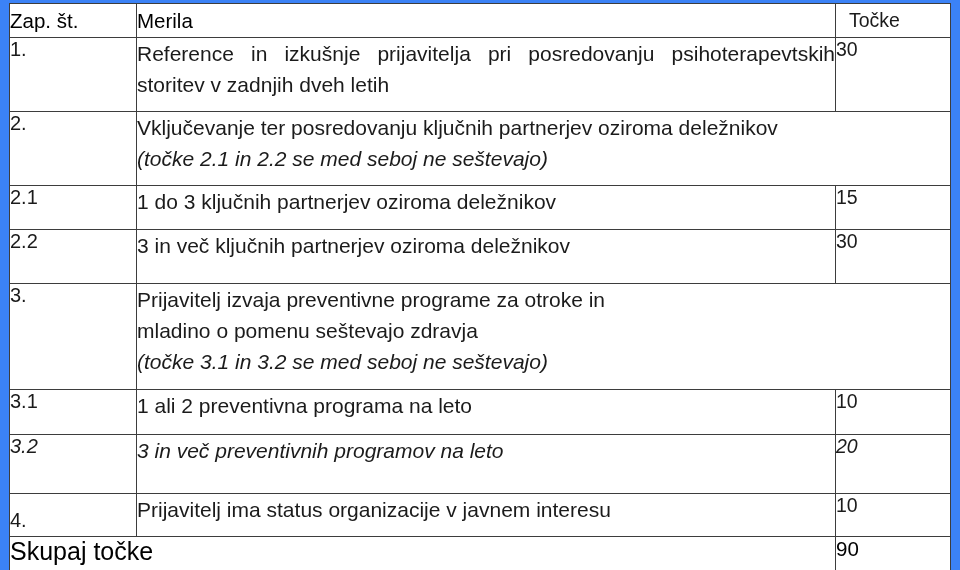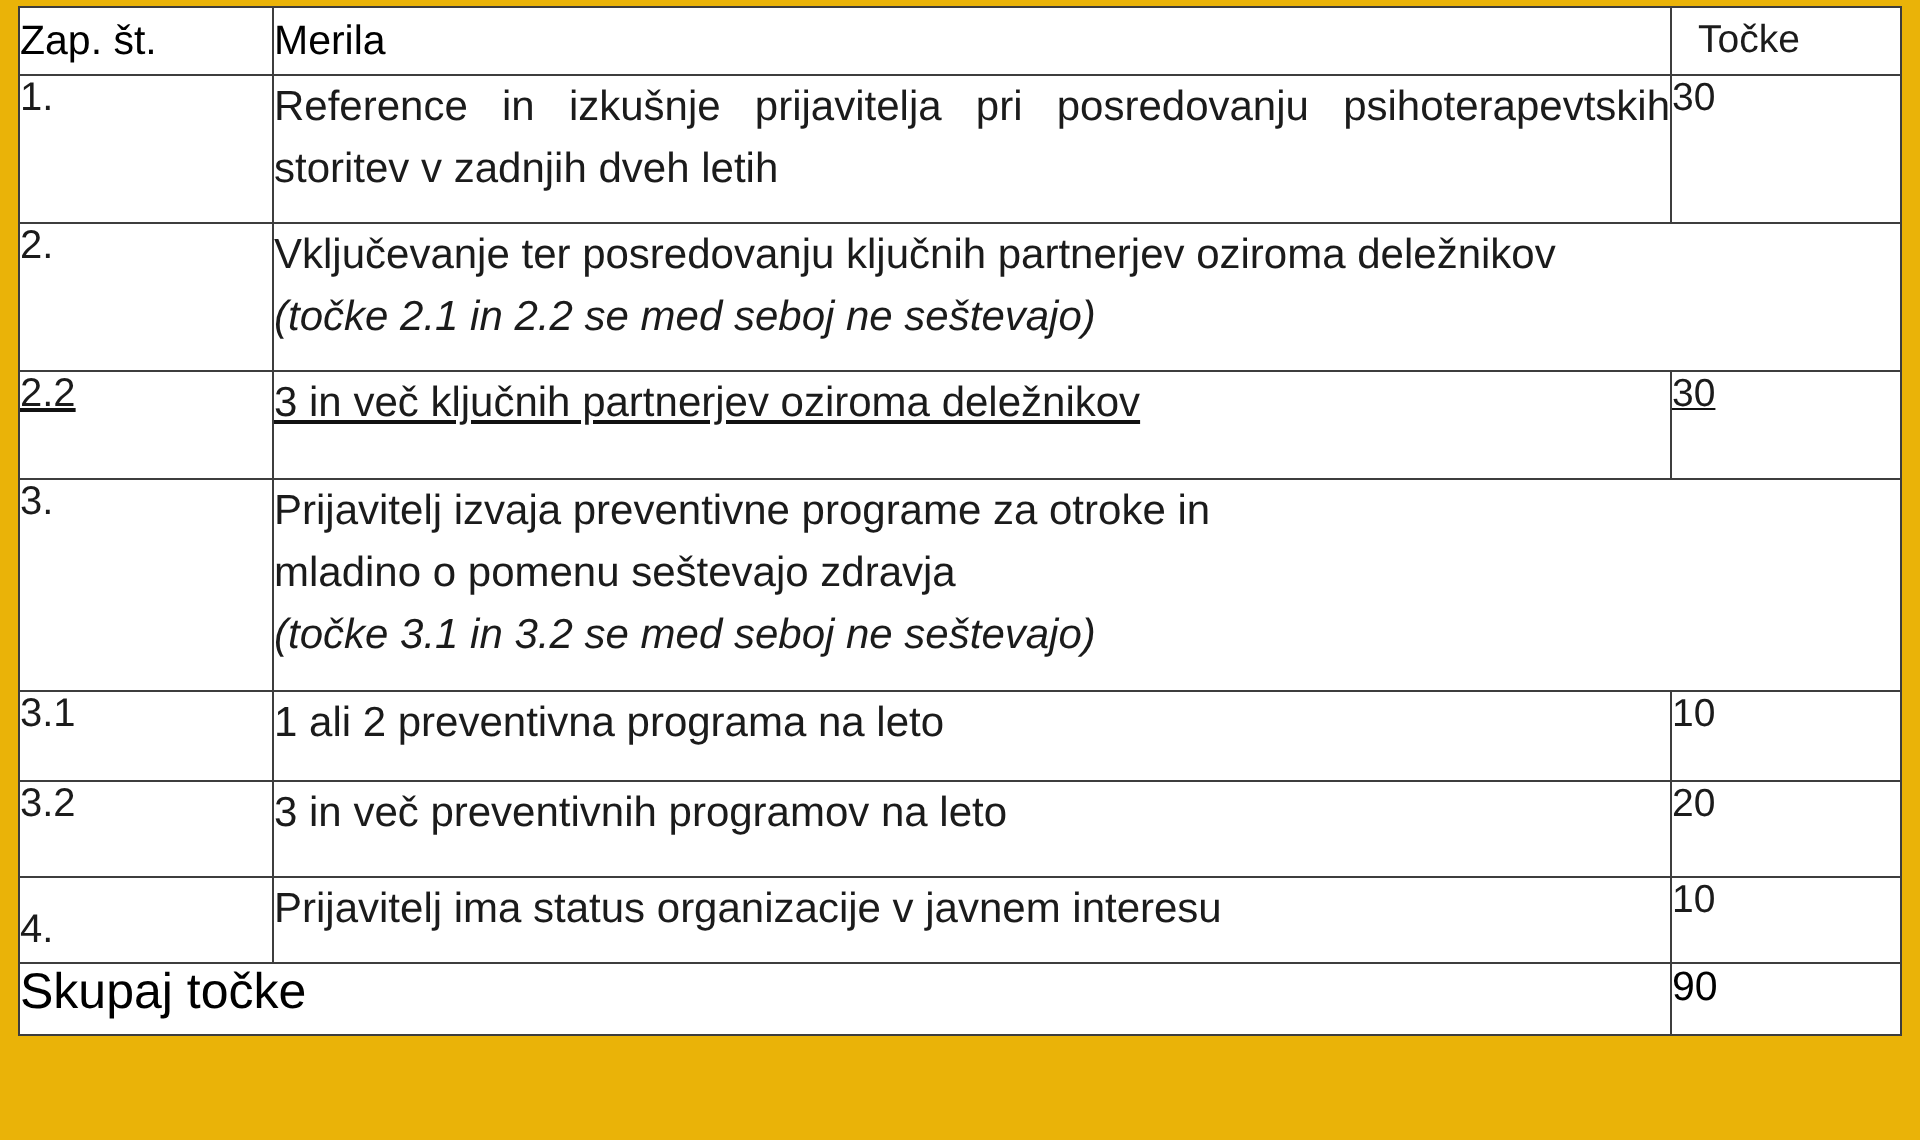--- a/index.html
+++ b/index.html
@@ -11,21 +11,21 @@
     width: 960px;
     height: 570px;
     font-family: "Liberation Sans", sans-serif;
     color: #111111;
     overflow: hidden;
   }
   .sheet {
     position: relative;
     width: 960px;
     height: 570px;
-    background: #eab308;
+    background: #3b82f6;
   }
   table.criteria {
     position: absolute;
     left: 9px;
     top: 3px;
     width: 941px;
     border-collapse: collapse;
     table-layout: fixed;
     background: #ffffff;
   }
@@ -104,24 +104,24 @@
     padding: 4px 0 6px 13px;
     vertical-align: middle;
     white-space: nowrap;
     margin-top: 38px;
   }
 
   
   .r1 { height: 74px; }
   .r2 { height: 74px; }
   .r21 { height: 44px; }
-  .r22 { height: 54px; text-decoration: underline; }
+  .r22 { height: 54px; }
   .r3 { height: 106px; }
   .r31 { height: 45px; }
-  .r32 { height: 48px; }
+  .r32 { height: 59px; font-style: italic; }
   .r4 { height: 43px; }
   .rt { height: 36px; }
 </style>
 </head>
 <body>
 
 <div class="sheet">
 
   <table class="criteria">
     <colgroup>
@@ -149,20 +149,27 @@
       </tr>
 
       <tr class="r2">
         <td class="idx">2.</td>
         <td class="crit" colspan="2">
           <div>Vključevanje ter posredovanju ključnih partnerjev oziroma deležnikov</div>
           <div class="ital">(točke 2.1 in 2.2 se med seboj ne seštevajo)</div>
         </td>
       </tr>
 
+      <tr class="r21">
+        <td class="idx">2.1</td>
+        <td class="crit">
+          <div>1 do 3 ključnih partnerjev oziroma deležnikov</div>
+        </td>
+        <td class="pts">15</td>
+      </tr>
 
       <tr class="r22">
         <td class="idx">2.2</td>
         <td class="crit">
           <div>3 in več ključnih partnerjev oziroma deležnikov</div>
         </td>
         <td class="pts">30</td>
       </tr>
 
       <tr class="r3">

